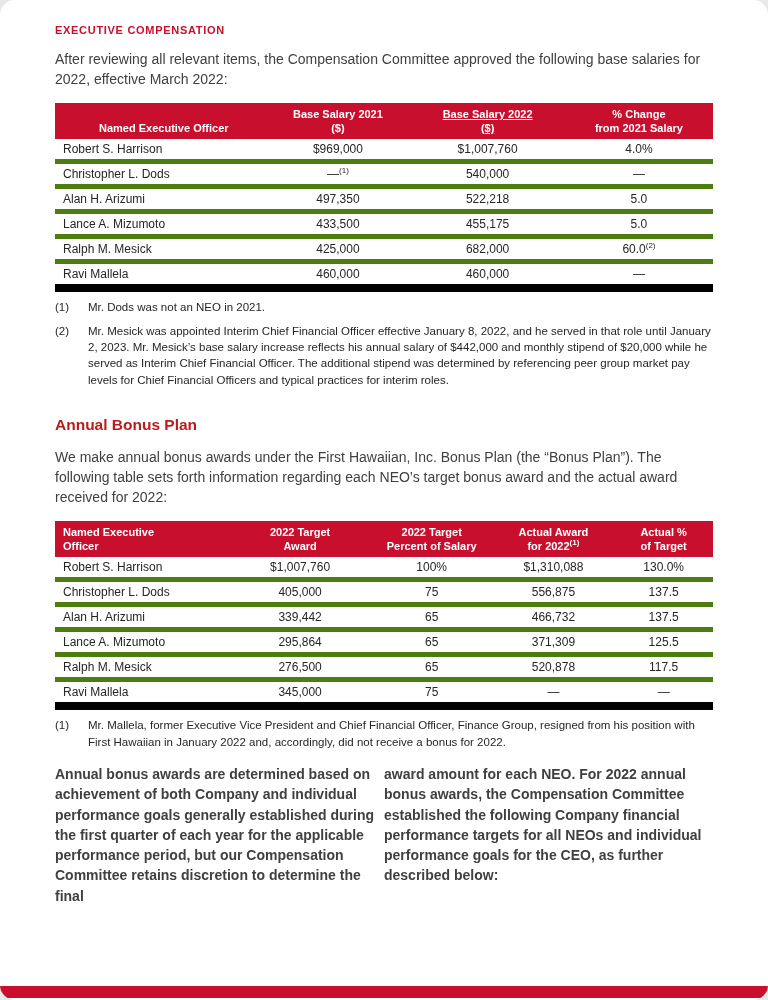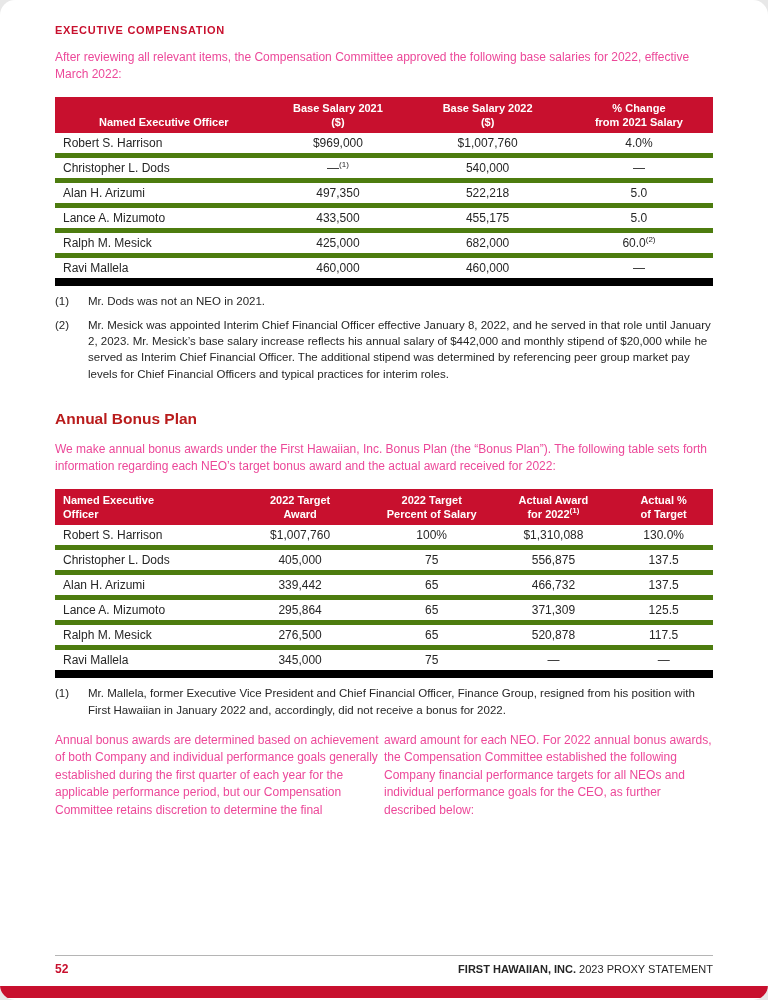--- a/index.html
+++ b/index.html
@@ -8,21 +8,21 @@
   .page {
     width:768px; height:1000px; margin:0 auto; position:relative;
     background:#ffffff; color:#262626; overflow:hidden;border-radius:15px;
   }
   .content { padding:24px 55px 0 55px; }
 
   .section-label {
     color:#c8102e; font-size:11px; font-weight:700; letter-spacing:.7px;
   }
 
-  .body-text { font-size:12px; line-height:1.45; color:#ec4899; margin:13px 0 0; }
+  .body-text { font-size:14px; line-height:1.45; color:#404040; margin:13px 0 0; }
 
   
   .data-table {
     width:100%; border-collapse:collapse; table-layout:fixed; margin:13px 0 7px;
   }
   .data-table th {
     background:#c8102e; color:#ffffff; font-size:11px; font-weight:700;
     line-height:1.3; padding:4px 8px 4px; vertical-align:bottom;
   }
   .data-table th.col-name { text-align:left; }
@@ -31,38 +31,38 @@
     font-size:12px; line-height:1.25; padding:2.5px 8px;
     border-bottom:5px solid #4d7c0f; color:#262626;
   }
   .data-table td.col-name { text-align:left; }
   .data-table td.col-num  { text-align:center; }
   .data-table tbody tr:last-child td { border-bottom:8px solid #000000; }
   sup { font-size:8px; line-height:0; vertical-align:super; }
 
   .salary-table th:nth-child(1){ width:32%;padding-left:44px; }
   .salary-table th:nth-child(2){ width:22%; }
-  .salary-table th:nth-child(3){ width:23.5%; }
+  .salary-table th:nth-child(3){ width:23.5%;text-decoration:underline; }
   .salary-table th:nth-child(4){ width:22.5%; }
 
   .bonus-table th:nth-child(1){ width:26.5%; }
   .bonus-table th:nth-child(2){ width:21.5%; }
   .bonus-table th:nth-child(3){ width:18.5%; }
   .bonus-table th:nth-child(4){ width:18.5%; }
   .bonus-table th:nth-child(5){ width:15%; }
 
   
   .footnotes { margin:4px 0 0; }
   .footnote { display:flex; font-size:11.5px; line-height:1.42; margin:0 0 7px; color:#262626; }
   .fn-marker { flex:0 0 26px; }
   .fn-text { flex:1;margin-left:7px; }
 
   .section-heading { font-size:15.5px; font-weight:700; color:#b91c1c; margin:28px 0 0; }
 
-  .two-col { display:flex; margin-top:14px; }
+  .two-col { display:flex; margin-top:14px;font-weight:bold; }
   .two-col .col { flex:1; margin:0; }
 
   
   .footer {
     position:absolute; left:55px; right:55px; bottom:24px;
     border-top:1px solid #b5b5b5; padding-top:6px;
     display:flex; justify-content:space-between; align-items:baseline;
   }
   .page-num { color:#c8102e; font-weight:700; font-size:12px; }
   .footer-right { font-size:11px; color:#262626; }
@@ -208,21 +208,15 @@
       </div>
     </div>
 
     <div class="two-col">
       <p class="body-text col">Annual bonus awards are determined based on achievement of both Company and individual performance goals generally established during the first quarter of each year for the applicable performance period, but our Compensation Committee retains discretion to determine the final</p>
       <p class="body-text col">award amount for each NEO. For 2022 annual bonus awards, the Compensation Committee established the following Company financial performance targets for all NEOs and individual performance goals for the CEO, as further described below:</p>
     </div>
 
   </div>
 
-  <div class="footer">
-    <span class="page-num">52</span>
-    <span class="footer-right">
-      <span class="footer-company">FIRST HAWAIIAN, INC.</span><span class="footer-doc"> 2023 PROXY STATEMENT</span>
-    </span>
-  </div>
 
   <div class="bottom-bar"></div>
 </div>
 
 </body></html>

